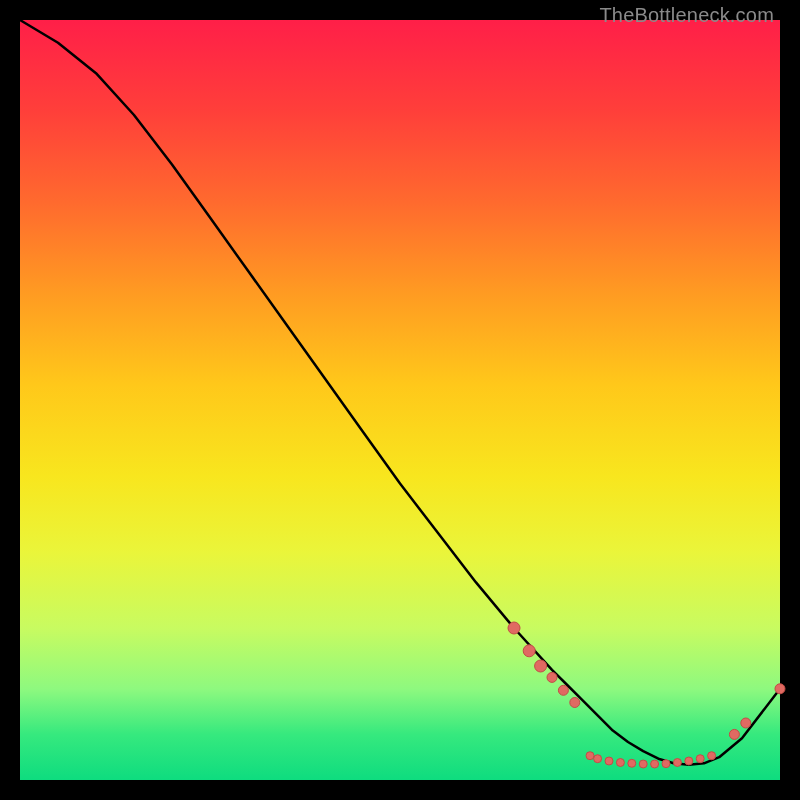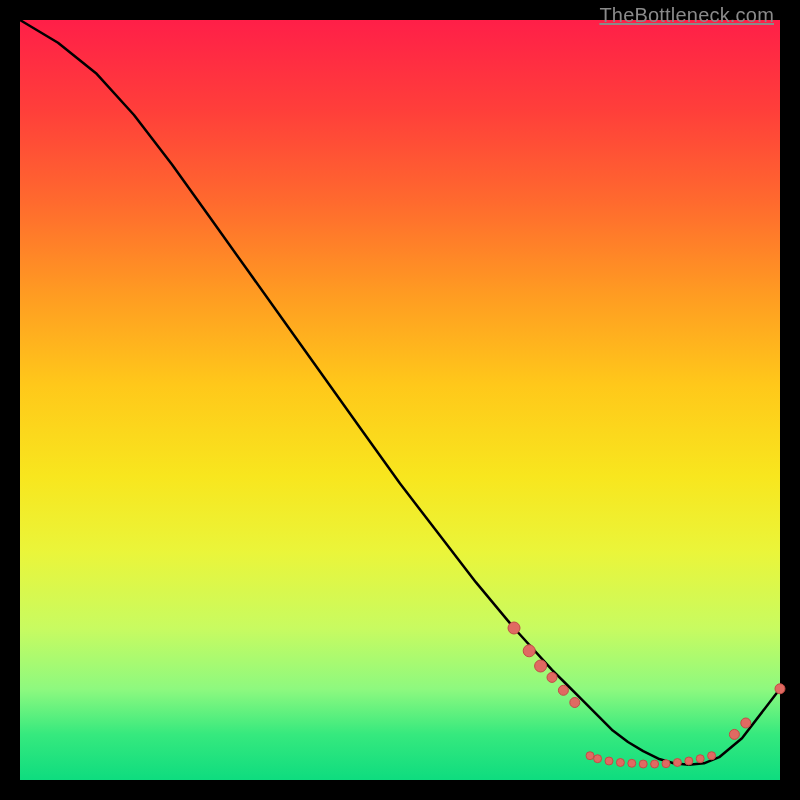--- a/index.html
+++ b/index.html
@@ -41,21 +41,20 @@
     );
   }
   .watermark {
     position: absolute;
     top: 4px;
     right: 26px;
     color: #8a8a8a;
     font-size: 20px;
     letter-spacing: 0.2px;
     user-select: none;
-    text-decoration: underline;
   }
   svg.overlay {
     position: absolute;
     left: 20px;
     top: 20px;
     width: 760px;
     height: 760px;
     overflow: visible;
   }
 </style>

